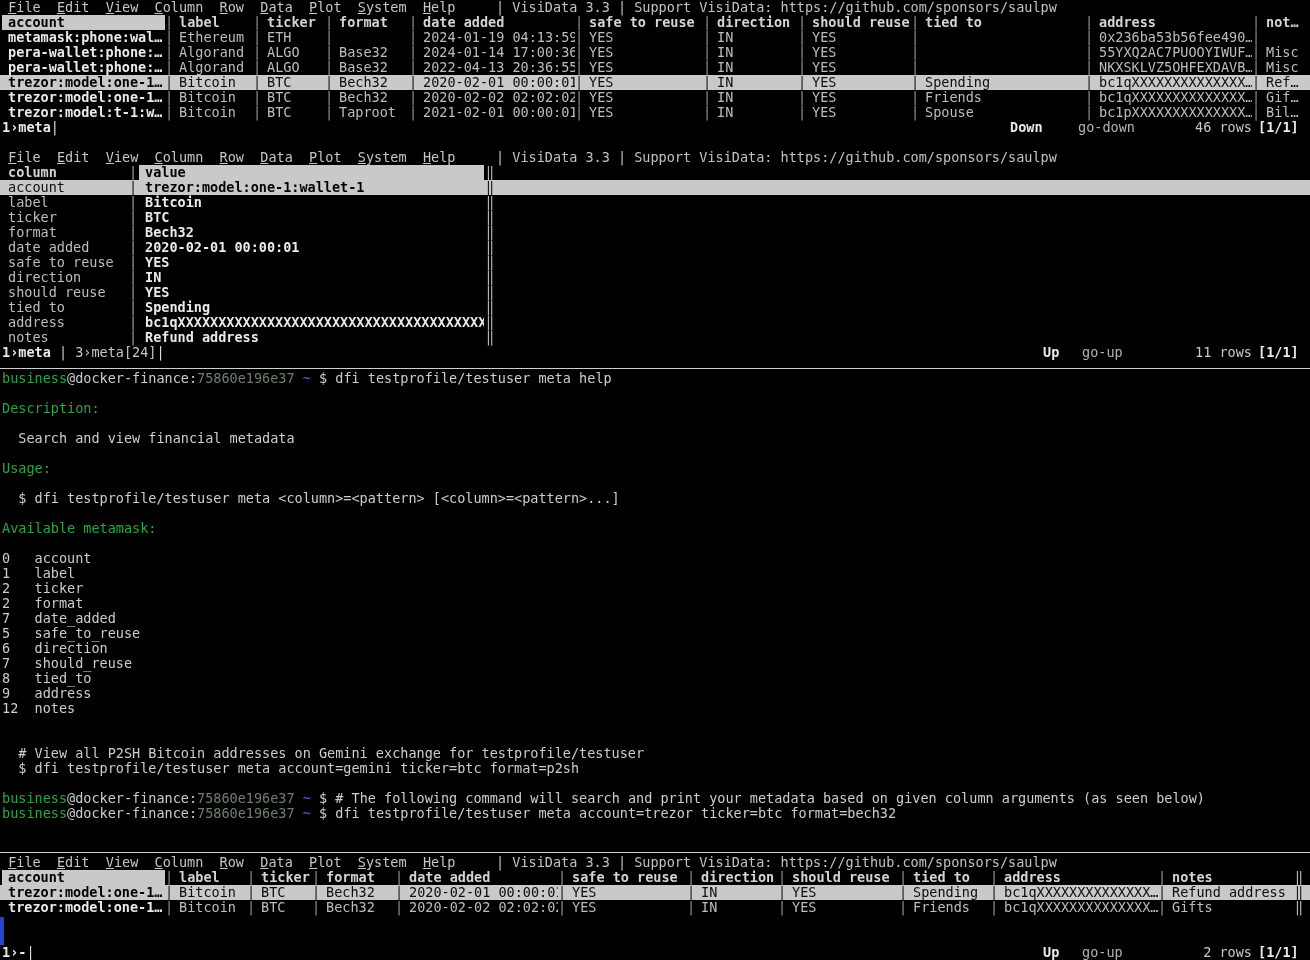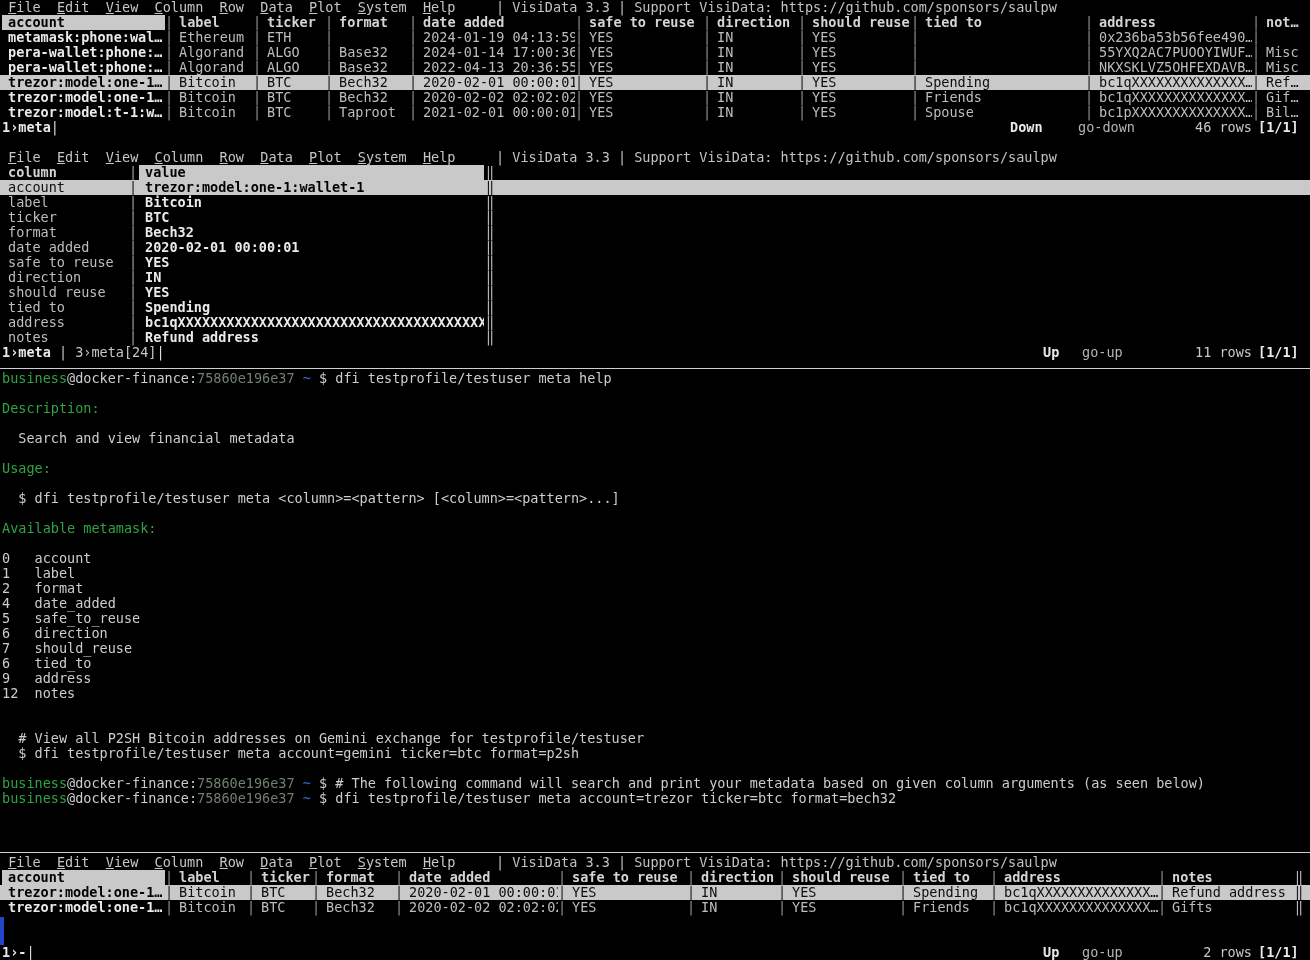--- a/index.html
+++ b/index.html
@@ -117,26 +117,27 @@
     <div class="line"><span class="t-def">  Search and view financial metadata</span></div>
     <div class="line"><span class="t-def"></span></div>
     <div class="line"><span class="t-green">Usage:</span></div>
     <div class="line"><span class="t-def"></span></div>
     <div class="line"><span class="t-def">  $ dfi testprofile/testuser meta &lt;column&gt;=&lt;pattern&gt; [&lt;column&gt;=&lt;pattern&gt;...]</span></div>
     <div class="line"><span class="t-def"></span></div>
     <div class="line"><span class="t-green">Available metamask:</span></div>
     <div class="line"><span class="t-def"></span></div>
     <div class="line"><span class="t-def">0   account</span></div>
     <div class="line"><span class="t-def">1   label</span></div>
+    <div class="line"><span class="t-def">2   ticker</span></div>
     <div class="line"><span class="t-def">2   format</span></div>
-    <div class="line"><span class="t-def">4   date_added</span></div>
+    <div class="line"><span class="t-def">7   date_added</span></div>
     <div class="line"><span class="t-def">5   safe_to_reuse</span></div>
     <div class="line"><span class="t-def">6   direction</span></div>
     <div class="line"><span class="t-def">7   should_reuse</span></div>
-    <div class="line"><span class="t-def">6   tied_to</span></div>
+    <div class="line"><span class="t-def">8   tied_to</span></div>
     <div class="line"><span class="t-def">9   address</span></div>
     <div class="line"><span class="t-def">12  notes</span></div>
     <div class="line"><span class="t-def"></span></div>
     <div class="line"><span class="t-def"></span></div>
     <div class="line"><span class="t-def">  # View all P2SH Bitcoin addresses on Gemini exchange for testprofile/testuser</span></div>
     <div class="line"><span class="t-def">  $ dfi testprofile/testuser meta account=gemini ticker=btc format=p2sh</span></div>
     <div class="line"><span class="t-def"></span></div>
     <div class="line"><span class="t-green">business</span><span class="t-def">@docker-finance:</span><span class="t-hash">75860e196e37</span><span class="t-def"> </span><span class="t-tilde">~</span><span class="t-def"> $ # The following command will search and print your metadata based on given column arguments (as seen below)</span></div>
     <div class="line"><span class="t-green">business</span><span class="t-def">@docker-finance:</span><span class="t-hash">75860e196e37</span><span class="t-def"> </span><span class="t-tilde">~</span><span class="t-def"> $ dfi testprofile/testuser meta account=trezor ticker=btc format=bech32</span></div>
   </div>

